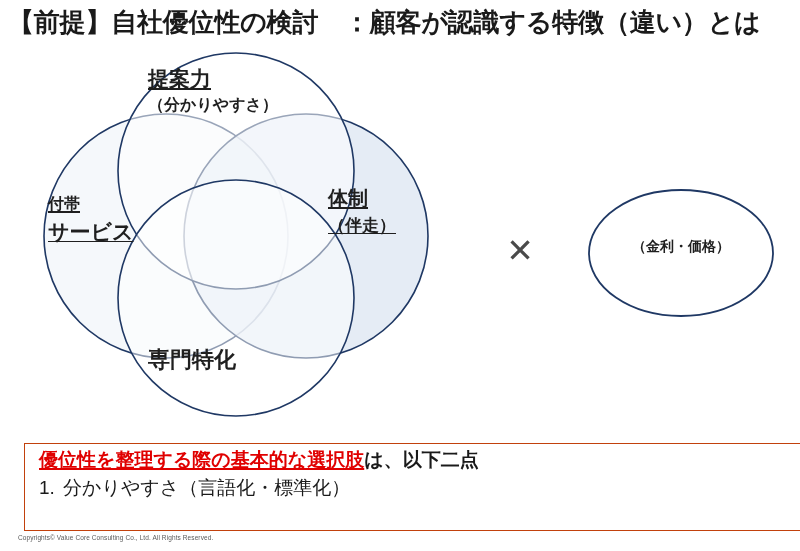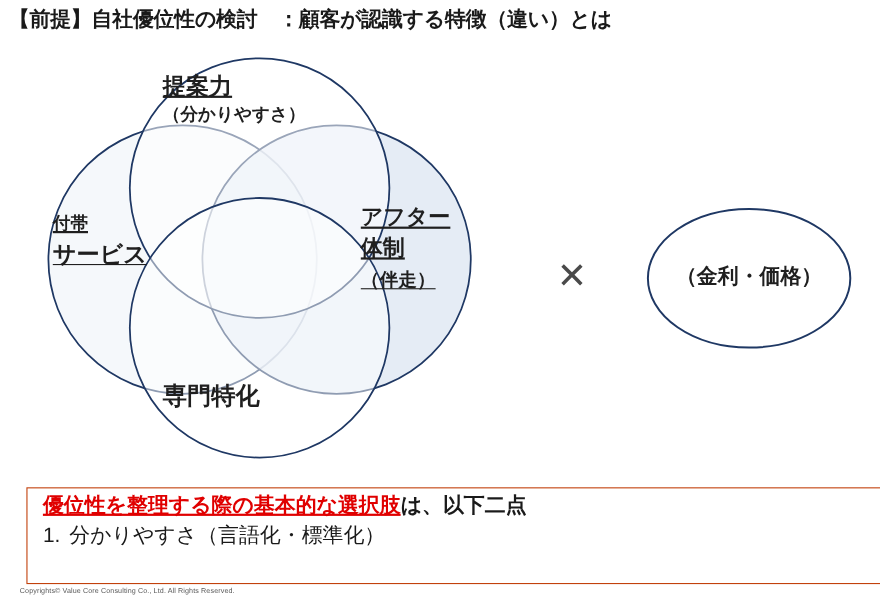--- a/index.html
+++ b/index.html
@@ -15,21 +15,21 @@
     font-family: "Liberation Sans", "DejaVu Sans", sans-serif;
     color: #262626;
   }
 
   
   #slide-title {
     position: absolute;
     left: 8px;
     top: 5px;
     width: 780px;
-    font-size: 19px;
+    font-size: 26px;
     font-weight: 700;
     letter-spacing: -0.2px;
     color: #1a1a1a;
     white-space: nowrap;
   }
 
   
   #venn-diagram {
     position: absolute;
     left: 38px;
@@ -105,21 +105,21 @@
     width: 190px;
     height: 134px;
   }
   #price-ellipse svg { position: absolute; left: 0; top: 0; }
   #price-ellipse-label {
     position: absolute;
     left: 0;
     top: 52px;
     width: 190px;
     text-align: center;
-    font-size: 19px;
+    font-size: 14px;
     font-weight: 700;
     color: #1f1f1f;
     white-space: nowrap;
   }
 
   
   #note-box {
     position: absolute;
     left: 24px;
     top: 443px;
@@ -196,21 +196,20 @@
     <span class="main">提案力</span>
     <span class="sub">（分かりやすさ）</span>
   </div>
 
   <div class="venn-label" id="label-left">
     <span class="main">付帯</span>
     <span class="sub underline">サービス</span>
   </div>
 
   <div class="venn-label" id="label-right">
-    <span class="main">アフター</span>
     <span class="main">体制</span>
     <span class="sub underline">（伴走）</span>
   </div>
 
   <div class="venn-label" id="label-bottom">
     <span class="main no-underline">専門特化</span>
   </div>
 </div>
 
 <div id="multiply-sign">✕</div>

